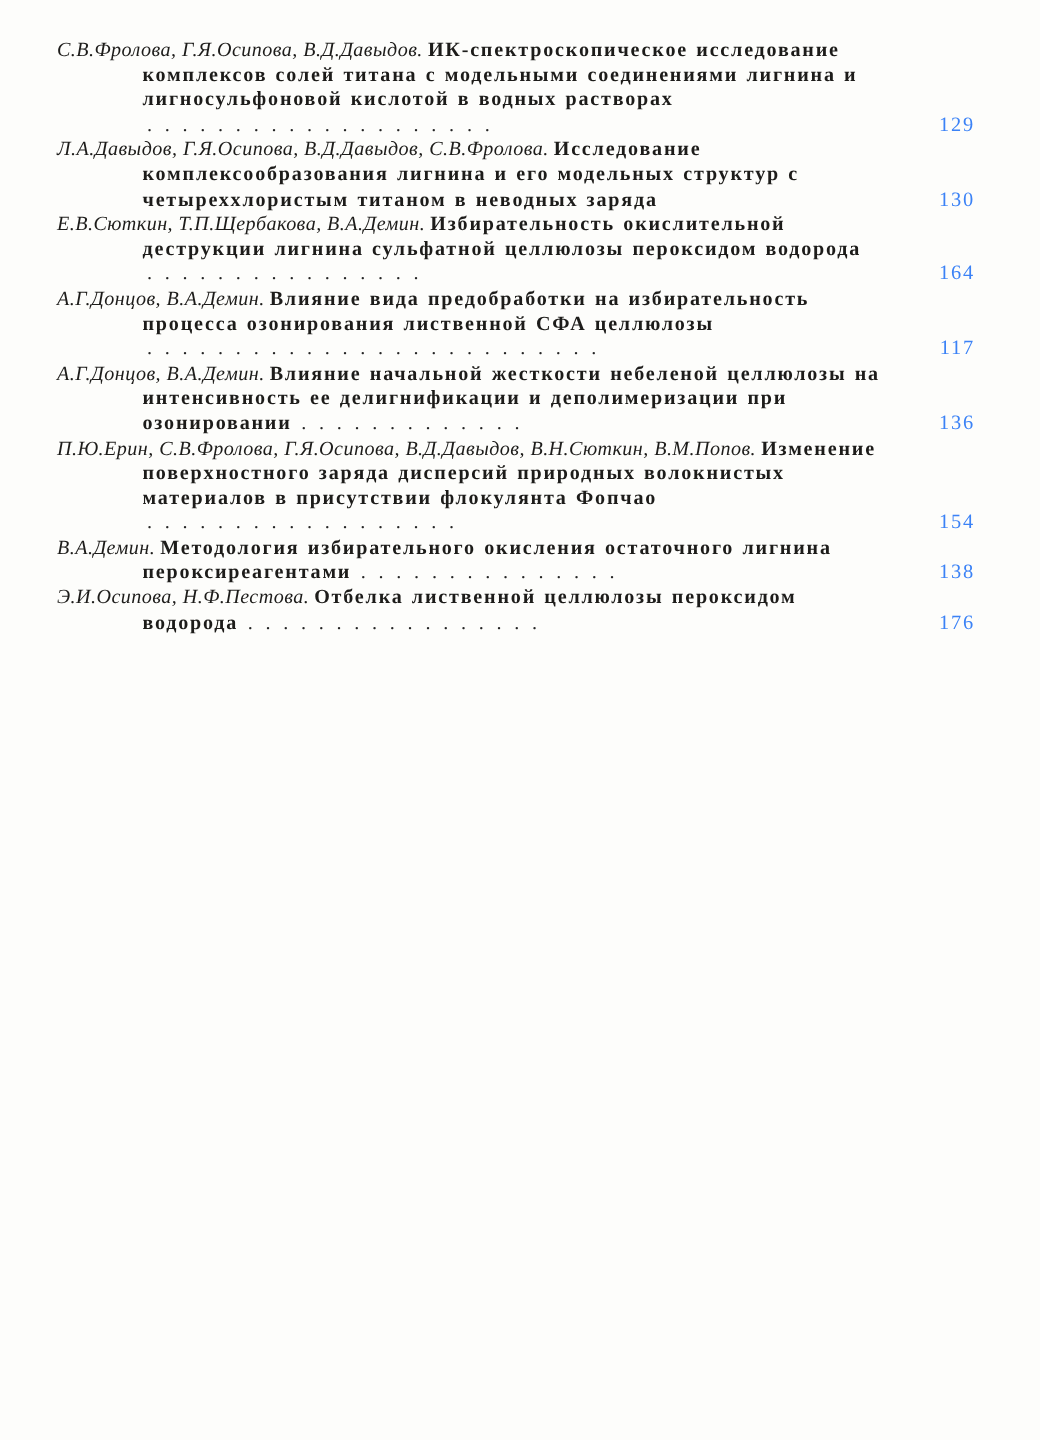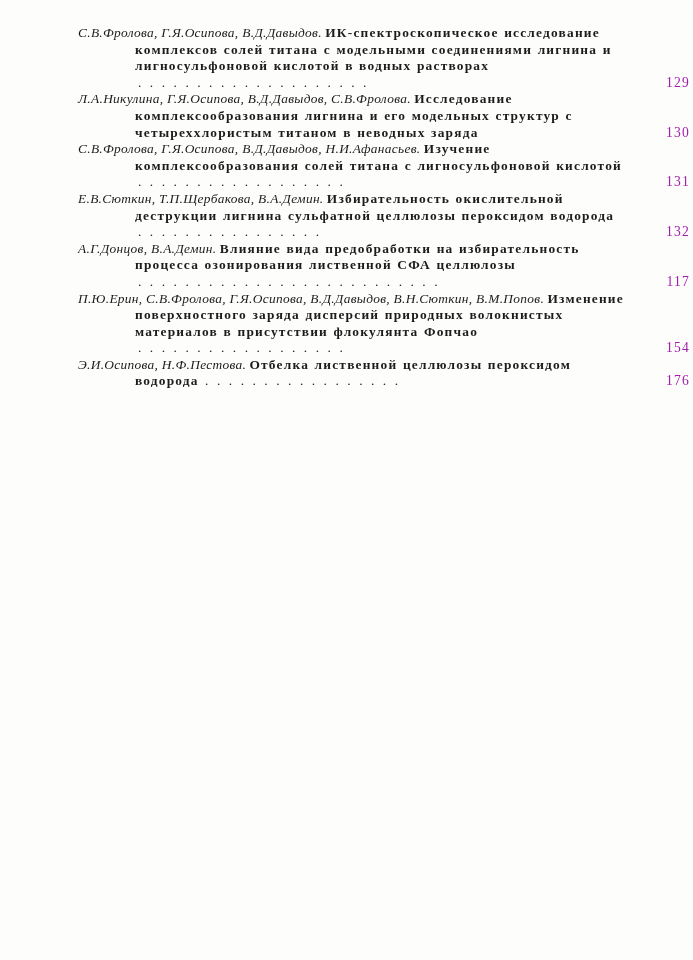--- a/index.html
+++ b/index.html
@@ -10,21 +10,20 @@
     background: #fdfdfb;
     font-family: "Liberation Serif", "DejaVu Serif", serif;
     color: #1d1c1a;
     overflow: hidden;
   }
   .toc {
     position: absolute;
     left: 38px;
     top: 25px;
     width: 612px;
-    margin-left: 40px;
   }
   .entry {
     position: relative;
     margin: 0;
     padding: 0 56px 0 57px;   
     text-indent: -57px;
     font-size: 13.4px;
     line-height: 16.6px;
   }
   .authors {
@@ -45,74 +44,80 @@
     white-space: nowrap;
   }
   .pagenum {
     position: absolute;
     right: 0;
     bottom: 0;
     text-indent: 0;
     font-size: 13.6px;
     letter-spacing: 1.2px;
     font-weight: normal;
-    color: #a21caf;
+    color: #3b82f6;
   }
 </style>
 </head>
 <body>
 
 <div class="page">
   <div class="toc">
 
     <p class="entry">
       <span class="authors">С.В.Фролова, Г.Я.Осипова, В.Д.Давыдов.</span>
       <span class="title">ИК-спектроскопическое исследование комплексов солей титана с модельными соединениями лигнина и лигносульфоновой кислотой в водных растворах</span>
       <span class="leader">....................</span>
       <span class="pagenum">129</span>
     </p>
 
     <p class="entry">
-      <span class="authors">Л.А.Никулина, Г.Я.Осипова, В.Д.Давыдов, С.В.Фролова.</span>
+      <span class="authors">Л.А.Давыдов, Г.Я.Осипова, В.Д.Давыдов, С.В.Фролова.</span>
       <span class="title">Исследование комплексообразования лигнина и его модельных структур с четыреххлористым титаном в неводных заряда</span>
       <span class="leader"></span>
       <span class="pagenum">130</span>
     </p>
 
-    <p class="entry">
-      <span class="authors">С.В.Фролова, Г.Я.Осипова, В.Д.Давыдов, Н.И.Афанасьев.</span>
-      <span class="title">Изучение комплексообразования солей титана с лигносульфоновой кислотой</span>
-      <span class="leader">..................</span>
-      <span class="pagenum">131</span>
-    </p>
 
     <p class="entry">
       <span class="authors">Е.В.Сюткин, Т.П.Щербакова, В.А.Демин.</span>
       <span class="title">Избирательность окислительной деструкции лигнина сульфатной целлюлозы пероксидом водорода</span>
       <span class="leader">................</span>
-      <span class="pagenum">132</span>
+      <span class="pagenum">164</span>
     </p>
 
 
 
     <p class="entry">
       <span class="authors">А.Г.Донцов, В.А.Демин.</span>
       <span class="title">Влияние вида предобработки на избирательность процесса озонирования лиственной СФА целлюлозы</span>
       <span class="leader">..........................</span>
       <span class="pagenum">117</span>
     </p>
 
+    <p class="entry">
+      <span class="authors">А.Г.Донцов, В.А.Демин.</span>
+      <span class="title">Влияние начальной жесткости небеленой целлюлозы на интенсивность ее делигнификации и деполимеризации при озонировании</span>
+      <span class="leader">.............</span>
+      <span class="pagenum">136</span>
+    </p>
 
     <p class="entry">
       <span class="authors">П.Ю.Ерин, С.В.Фролова, Г.Я.Осипова, В.Д.Давыдов, В.Н.Сюткин, В.М.Попов.</span>
       <span class="title">Изменение поверхностного заряда дисперсий природных волокнистых материалов в присутствии флокулянта Фопчао</span>
       <span class="leader">..................</span>
       <span class="pagenum">154</span>
     </p>
 
+    <p class="entry">
+      <span class="authors">В.А.Демин.</span>
+      <span class="title">Методология избирательного окисления остаточного лигнина пероксиреагентами</span>
+      <span class="leader">...............</span>
+      <span class="pagenum">138</span>
+    </p>
 
     <p class="entry">
       <span class="authors">Э.И.Осипова, Н.Ф.Пестова.</span>
       <span class="title">Отбелка лиственной целлюлозы пероксидом водорода</span>
       <span class="leader">.................</span>
       <span class="pagenum">176</span>
     </p>
 
   </div>
 </div>

